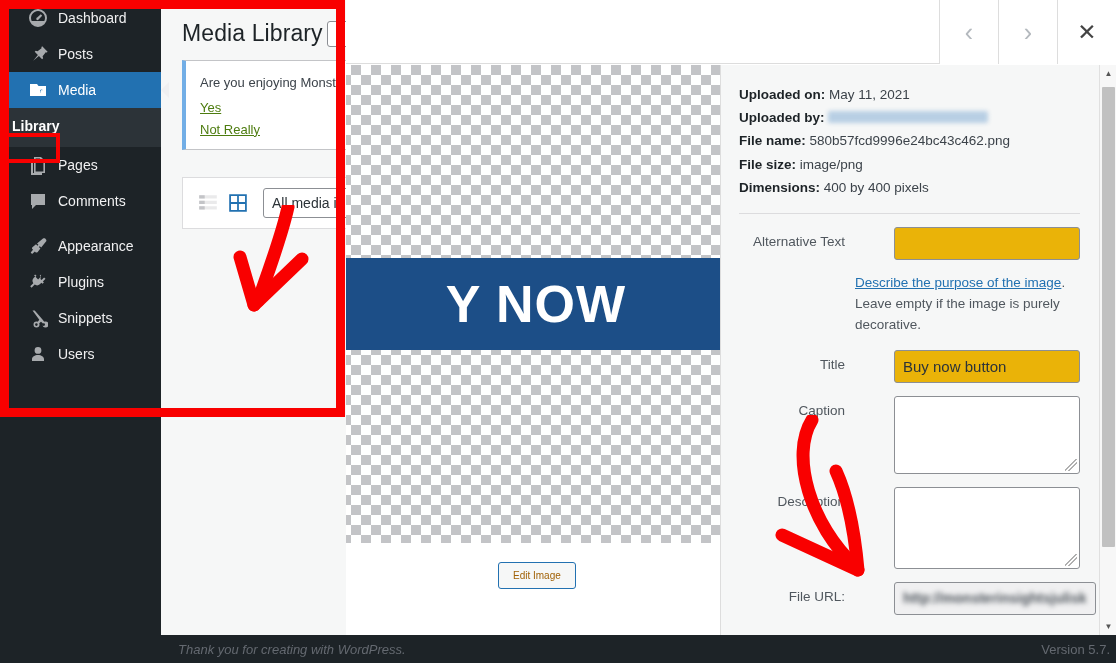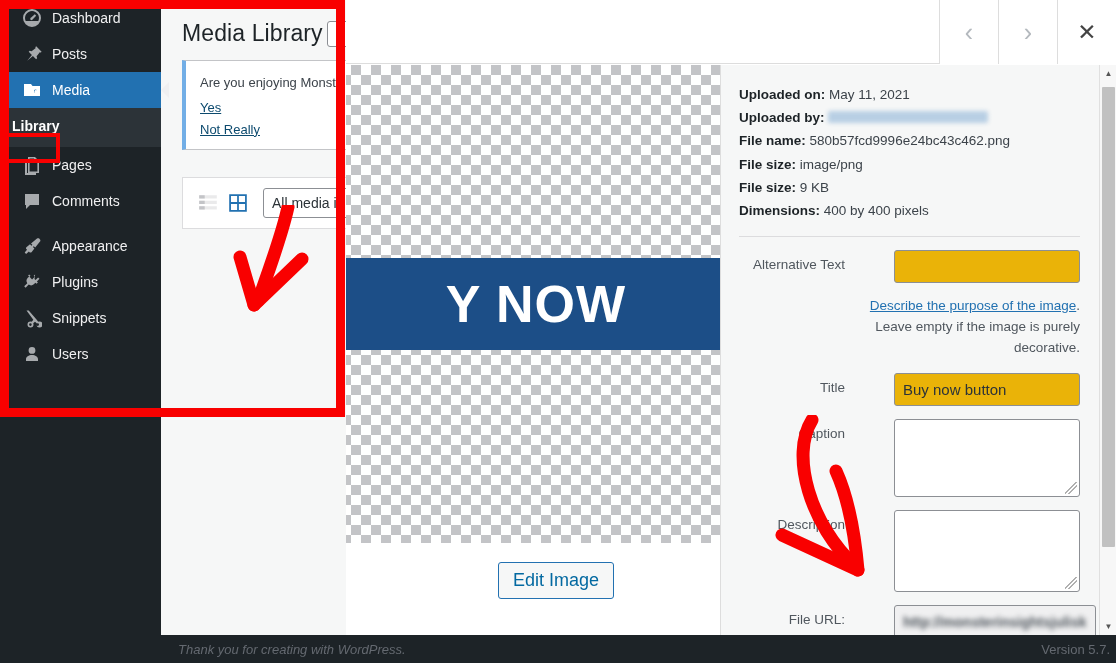--- a/index.html
+++ b/index.html
@@ -11,21 +11,21 @@
   }
   #root { position: relative; width: 1116px; height: 663px; background: #f0f0f1; }
 
   
   .adminmenu {
     position: absolute; left: 0; top: 0; width: 161px; height: 663px;
     background: #1d2327; color: #f0f0f1; z-index: 5;
   }
   .menu-item {
     position: relative; display: flex; align-items: center;
-    height: 36px; padding-left: 20px; font-size: 14px; color: #f0f0f1;
+    height: 36px; padding-left: 26px; font-size: 14px; color: #f0f0f1;
   }
   .menu-item .mi-icon {
     width: 24px; height: 24px; margin-right: 8px;
     display: flex; align-items: center; justify-content: center;
     color: #a7aaad; flex: none;
   }
   .menu-item .mi-icon svg { width: 20px; height: 20px; fill: currentColor; }
   .menu-item.current { background: #2271b1; color: #fff; }
   .menu-item.current .mi-icon { color: #fff; }
   .menu-item.current::after {
@@ -75,21 +75,21 @@
     border: 1px solid #8c8f94; border-radius: 3px;
     background: #fff; vertical-align: -6px; margin-left: 4px;
   }
   .notice {
     margin: 13px 0 0 21px; width: 300px; background: #fff;
     border: 1px solid #c3c4c7; border-left: 4px solid #72aee6;
     padding: 12px 12px 12px 14px; font-size: 13px; color: #3c434a;
   }
   .notice p { line-height: 1.5; white-space: nowrap; }
   .notice a {
-    display: block; color: #0c4a6e; text-decoration: underline;
+    display: block; color: #4d7c0f; text-decoration: underline;
     margin-top: 7px; font-size: 13px;
   }
   .toolbar {
     position: absolute; left: 21px; top: 177px;
     width: 300px; height: 52px; background: #fff;
     border: 1px solid #dcdcde; display: flex; align-items: center;
     padding-left: 10px;
   }
   .viewbtn { width: 30px; height: 30px; display:flex; align-items:center; justify-content:center; }
   .viewbtn svg { width: 22px; height: 22px; }
@@ -119,21 +119,21 @@
     display: flex; align-items: center; justify-content: center;
   }
   .preview-big-btn {
     width: 100%; height: 92px; background: #1c4e87;
     border-radius: 12px; display: flex; align-items: center;
     justify-content: center; color: #fff;
     font-size: 52px; font-weight: 700; letter-spacing: 1px;
   }
   .edit-image-btn {
     position: absolute; left: 152px; top: 497px;
-    padding: 7px 14px; font-size: 18px; color: #0369a1;
+    padding: 7px 14px; font-size: 10px; color: #a16207;
     background: #f6f7f7; border: 1px solid #2271b1; border-radius: 3px;
   }
 
   
   .details {
     position: absolute; right: 0; top: 65px; width: 396px; bottom: 28px;
     background: #f6f7f7; border-left: 1px solid #ddd;
     padding: 18px 36px 0 18px; overflow: hidden;
     font-size: 13px; color: #3c434a;
   }
@@ -339,37 +339,33 @@
       </div>
       <div class="meta-line">
         <b>File name:</b>
         <span>580b57fcd9996e24bc43c462.png</span>
       </div>
       <div class="meta-line">
         <b>File size:</b>
         <span>image/png</span>
       </div>
       <div class="meta-line">
-        <b>File size:</b>
-        <span>9 KB</span>
-      </div>
-      <div class="meta-line">
         <b>Dimensions:</b>
         <span>400 by 400 pixels</span>
       </div>
 
       <div class="meta-rule"></div>
 
       <div class="field-row">
         <div class="field-label">Alternative Text</div>
         <div class="field-ctrl">
           <div class="inp"></div>
         </div>
       </div>
-      <div class="alt-help" style="margin-left:116px;text-align:right;">
+      <div class="alt-help" style="margin-left:116px;">
         <a>Describe the purpose of the image</a><span>. Leave empty if the image is purely decorative.</span>
       </div>
 
       <div class="field-row">
         <div class="field-label">Title</div>
         <div class="field-ctrl">
           <div class="inp">Buy now button</div>
         </div>
       </div>
 

